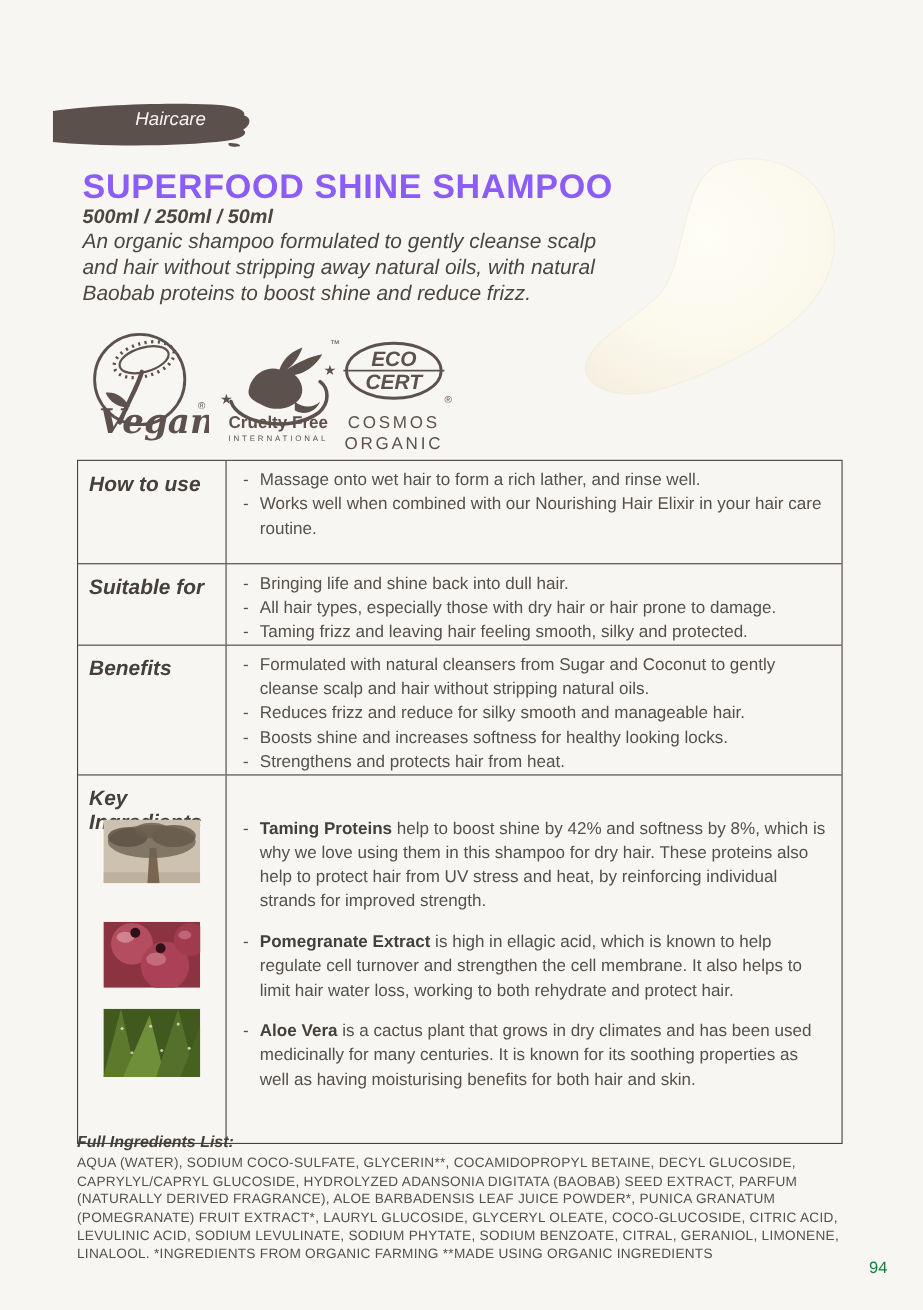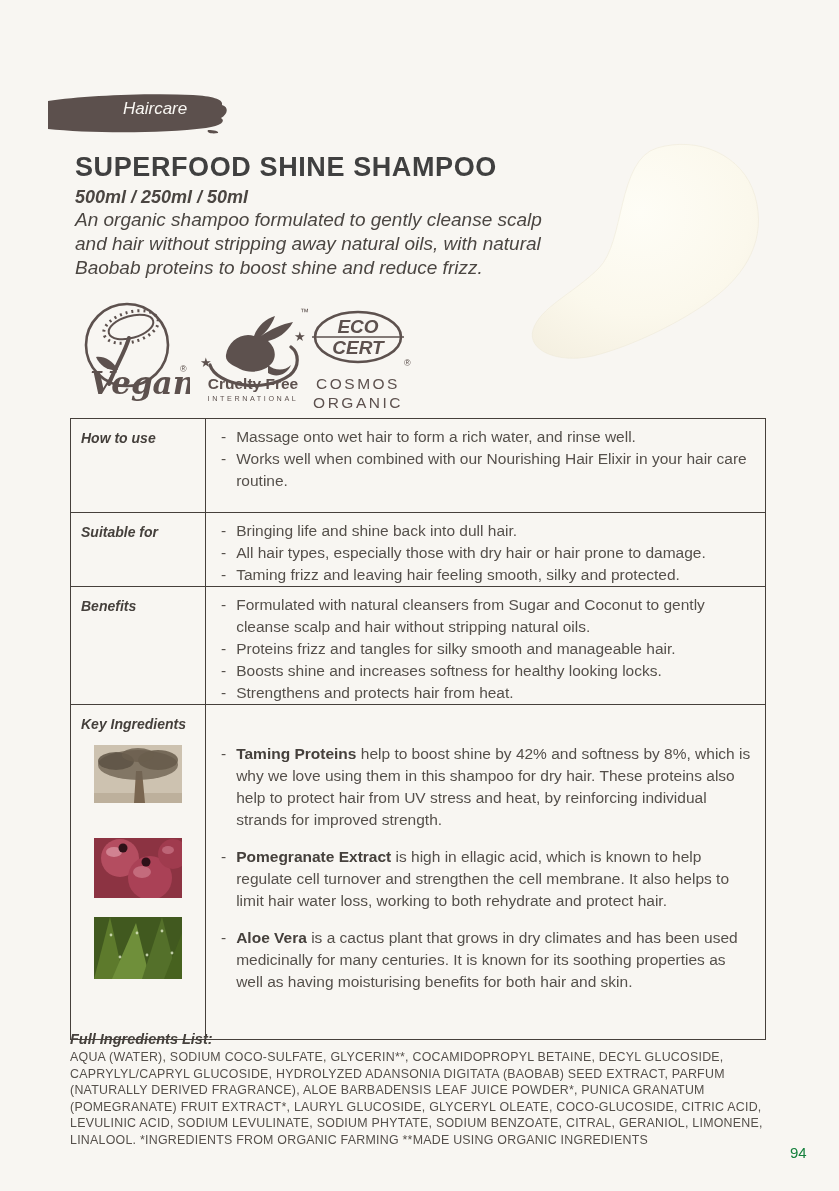--- a/index.html
+++ b/index.html
@@ -17,21 +17,21 @@
   .tab-wrap { position:absolute; left:0; top:92; width:190px; height:42px; top:92px;margin-left:48px; }
   .tab-wrap svg { position:absolute; left:0; top:0; }
   .tab-label {
     position:absolute; left:75px; top:7px;
     color:#f8f6f2; font-size:17px; font-style:italic; font-weight:500;
   }
 
   
   .title {
     position:absolute; left:75px; top:152px;
-    font-size:27px; font-weight:bold; letter-spacing:.6px; color:#404040;
+    font-size:31px; font-weight:bold; letter-spacing:.6px; color:#8b5cf6;
   }
   .sizes {
     position:absolute; left:75px; top:187px;
     font-size:18px; font-style:italic; color:#4b4642;font-weight:bold;
   }
   .desc {
     position:absolute; left:75px; top:208px; width:500px;
     font-size:19px; font-style:italic; line-height:24px; color:#4b4642;
   }
 
@@ -48,21 +48,21 @@
   
   .info-table {
     position:absolute; left:70px; top:418px; width:696px;
     border:1.5px solid #46403b;
   }
   .t-row { display:flex; border-bottom:1.5px solid #46403b; }
   .t-row:last-child { border-bottom:none; }
   .t-label {
     width:135px; flex:0 0 135px; border-right:1.5px solid #46403b;
     padding:11px 8px 0 10px;
-    font-size:14px; font-weight:bold; font-style:italic; color:#45403c;
+    font-size:19px; font-weight:bold; font-style:italic; color:#45403c;
     position:relative;
   }
   .t-content { flex:1; padding:7px 14px 0 12px; }
   .row-howto    .t-content, .row-howto    { min-height:93px; }
   .row-suitable .t-content, .row-suitable { min-height:72px; }
   .row-benefits .t-content, .row-benefits { min-height:106px; }
   .row-keying   .t-content, .row-keying   { min-height:334px; }
 
   .bullet { display:flex; font-size:15.5px; line-height:22px; color:#55504b; }
   .bullet::before { content:"-"; flex:0 0 auto; margin-right:10px; padding-left:3px; }
@@ -154,39 +154,39 @@
       <text x="46" y="79" text-anchor="middle" font-size="15.5" letter-spacing="2.5">COSMOS</text>
       <text x="46" y="98" text-anchor="middle" font-size="15.5" letter-spacing="2.5">ORGANIC</text>
     </svg>
   </div>
 
   <div class="info-table">
 
     <div class="t-row row-howto">
       <div class="t-label">How to use</div>
       <div class="t-content">
-        <div class="bullet">Massage onto wet hair to form a rich water, and rinse well.</div>
+        <div class="bullet">Massage onto wet hair to form a rich lather, and rinse well.</div>
         <div class="bullet">Works well when combined with our Nourishing Hair Elixir in your hair care routine.</div>
       </div>
     </div>
 
     <div class="t-row row-suitable">
       <div class="t-label">Suitable for</div>
       <div class="t-content">
         <div class="bullet">Bringing life and shine back into dull hair.</div>
         <div class="bullet">All hair types, especially those with dry hair or hair prone to damage.</div>
         <div class="bullet">Taming frizz and leaving hair feeling smooth, silky and protected.</div>
       </div>
     </div>
 
     <div class="t-row row-benefits">
       <div class="t-label">Benefits</div>
       <div class="t-content">
         <div class="bullet">Formulated with natural cleansers from Sugar and Coconut to gently cleanse scalp and hair without stripping natural oils.</div>
-        <div class="bullet">Proteins frizz and tangles for silky smooth and manageable hair.</div>
+        <div class="bullet">Reduces frizz and reduce for silky smooth and manageable hair.</div>
         <div class="bullet">Boosts shine and increases softness for healthy looking locks.</div>
         <div class="bullet">Strengthens and protects hair from heat.</div>
       </div>
     </div>
 
     <div class="t-row row-keying">
       <div class="t-label">
         <span>Key Ingredients</span>
 
         <svg class="ki-img ki-img-baobab" viewBox="0 0 88 58" preserveAspectRatio="none">

